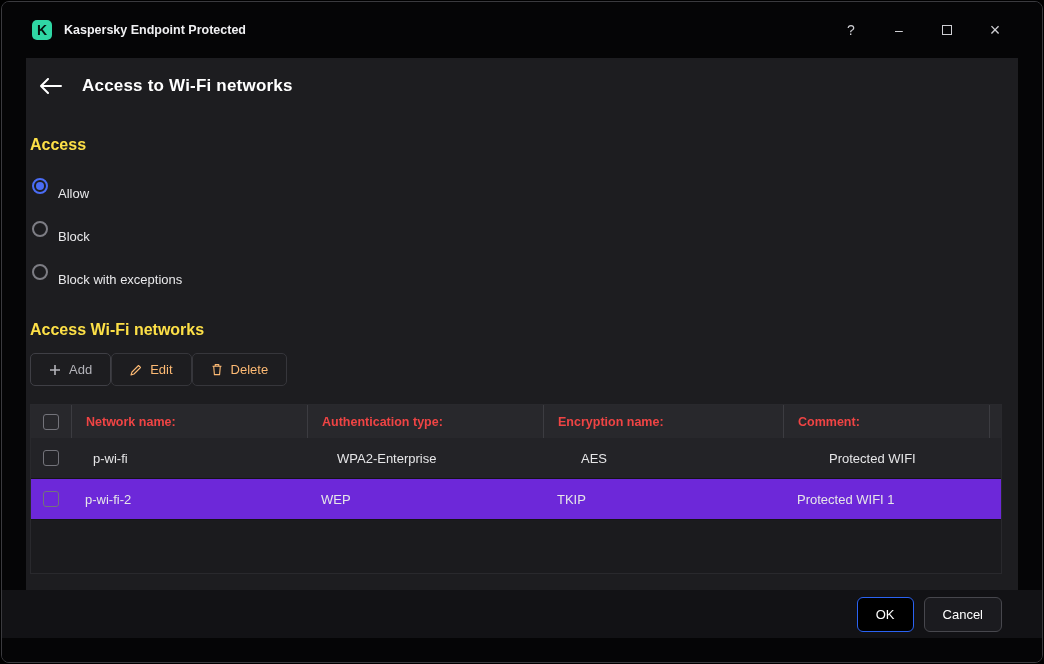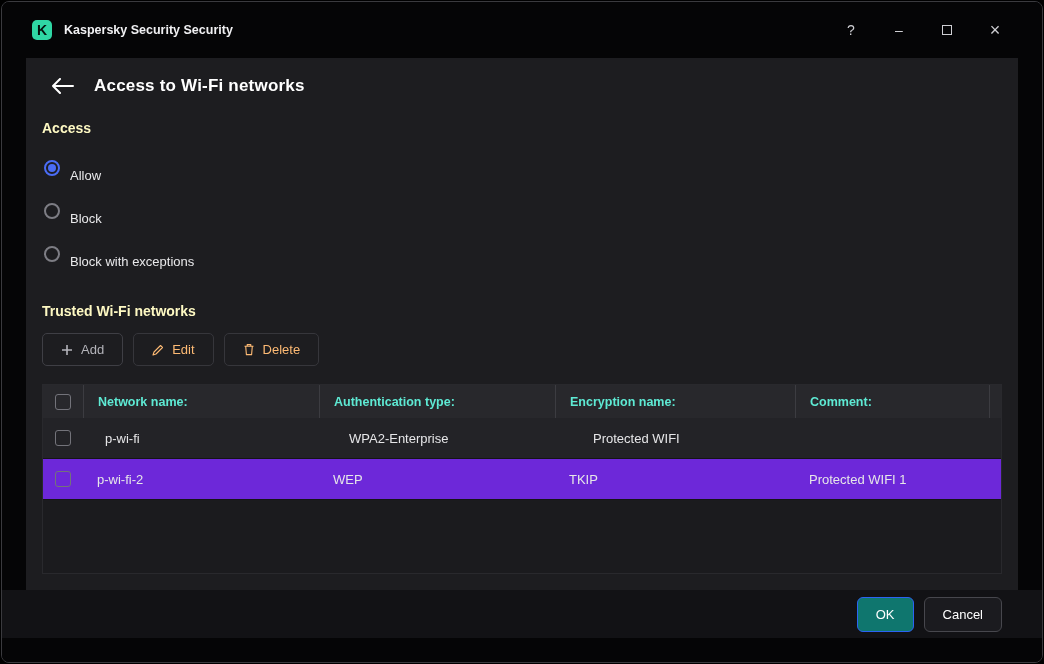--- a/index.html
+++ b/index.html
@@ -46,57 +46,57 @@
   .tb-btn.close { font-size: 18px; }
   .tb-btn.max span.maxbox {
     width: 10px; height: 10px; border: 1.4px solid #cfcfd3; display: inline-block;
   }
 
   
   .main {
     flex: 1 1 auto;
     margin: 0 24px;
     background: #1d1d20;
-    padding: 6px 16px 0 16px;
+    padding: 6px 16px 0 4px;
     display: flex; flex-direction: column;
     overflow: hidden;
   }
   .page-header {
     display: flex; align-items: center;
     padding: 10px 0 14px 10px;
   }
   .back-btn {
     background: none; border: none; cursor: pointer;
     width: 28px; height: 24px; display: flex; align-items: center;
     margin-right: 14px; padding: 0;
   }
   .page-title { font-size: 17px; font-weight: bold; color: #ffffff; letter-spacing: .2px; }
 
-  .section-label { font-size: 14px; font-weight: bold; color: #fef9c3; margin: 8px 0 10px 0; }
+  .section-label { font-size: 16px; font-weight: bold; color: #fde047; margin: 24px 0 10px 0; }
 
   .radio-group { margin-bottom: 14px; }
   .radio-row {
     display: flex; align-items: center;
     padding: 6px 0; cursor: pointer;
   }
   .radio {
     width: 16px; height: 16px; border-radius: 50%;
     border: 2px solid #7d7d84; margin: 0 10px 0 2px;
     position: relative; flex: 0 0 16px;
   }
   .radio.selected { border-color: #4a6cf5; }
   .radio.selected::after {
     content: ""; position: absolute; left: 2px; top: 2px;
     width: 8px; height: 8px; border-radius: 50%; background: #4a6cf5;
   }
   .radio-label { font-size: 13px; color: #e9e9eb; margin-top: 16px; }
 
   .trusted-label { margin-top: 14px; margin-bottom: 14px; }
 
-  .toolbar { display: flex; gap: 10px; margin-bottom: 18px; }
+  .toolbar { display: flex; margin-bottom: 18px; }
   .tool-btn {
     display: inline-flex; align-items: center; gap: 8px;
     background: transparent;
     border: 1px solid #3f3f45; border-radius: 5px;
     color: #b4b4ba; font-size: 13px;
     padding: 8px 18px; cursor: pointer;
     font-family: inherit;
   }
   .tool-btn.dim { color: #fdba74; border-color: #36363b; }
   .tool-btn svg { display: block; }
@@ -111,21 +111,21 @@
     min-height: 0;
   }
   .t-head {
     display: grid;
     grid-template-columns: 40px 236px 236px 240px 1fr 12px;
     background: #28282c;
     height: 33px;
   }
   .t-head .cell {
     display: flex; align-items: center;
-    font-size: 12.5px; font-weight: bold; color: #5eead4;
+    font-size: 12.5px; font-weight: bold; color: #ef4444;
     padding: 0 14px;
     border-left: 1px solid #3c3c41;
   }
   .t-head .cell:first-child { border-left: none; justify-content: center; padding: 0; }
   .t-row {
     display: grid;
     grid-template-columns: 40px 236px 236px 240px 1fr 12px;
     height: 41px;
     border-bottom: 1px solid #151517;
     cursor: pointer;
@@ -148,32 +148,32 @@
   .footer {
     flex: 0 0 48px; height: 48px;
     background: #121215;
     display: flex; align-items: center; justify-content: flex-end;
     padding-right: 40px; gap: 10px;
   }
   .btn {
     font-family: inherit; font-size: 13px;
     border-radius: 6px; padding: 9px 18px; cursor: pointer;
   }
-  .btn-primary { background: #0f766e; border: 1px solid #2b63f3; color: #ffffff; }
+  .btn-primary { background: #000000; border: 1px solid #2b63f3; color: #ffffff; }
   .btn-secondary { background: #1b1b1f; border: 1px solid #47474d; color: #ffffff; }
   .bottom-gap { flex: 0 0 24px; background: #050506; }
 </style>
 </head>
 <body>
 
 <div class="window">
 
   <div class="titlebar">
     <div class="logo">K</div>
-    <span class="app-title">Kaspersky Security Security</span>
+    <span class="app-title">Kaspersky Endpoint Protected</span>
     <div class="tb-spacer"></div>
     <button class="tb-btn">
       <span>?</span>
     </button>
     <button class="tb-btn">
       <span>–</span>
     </button>
     <button class="tb-btn max">
       <span class="maxbox"></span>
     </button>
@@ -203,21 +203,21 @@
       <div class="radio-row">
         <span class="radio"></span>
         <span class="radio-label">Block</span>
       </div>
       <div class="radio-row">
         <span class="radio"></span>
         <span class="radio-label">Block with exceptions</span>
       </div>
     </div>
 
-    <div class="section-label trusted-label">Trusted Wi-Fi networks</div>
+    <div class="section-label trusted-label">Access Wi-Fi networks</div>
 
     <div class="toolbar">
       <button class="tool-btn">
         <svg width="12" height="12" viewBox="0 0 12 12">
           <path d="M6 1 V11 M1 6 H11" stroke="currentColor" stroke-width="1.6" fill="none"></path>
         </svg>
         <span>Add</span>
       </button>
       <button class="tool-btn dim">
         <svg width="12" height="12" viewBox="0 0 12 12">
@@ -244,20 +244,21 @@
         <div class="cell">Comment:</div>
         <div class="cell"></div>
       </div>
 
       <div class="t-row alt1">
         <div class="cell">
             <span class="checkbox"></span>
           </div>
         <div class="cell">p-wi-fi</div>
         <div class="cell">WPA2-Enterprise</div>
+        <div class="cell">AES</div>
         <div class="cell">Protected WIFI</div>
         <div class="cell"></div>
       </div>
 
       <div class="t-row alt2">
         <div class="cell">
             <span class="checkbox"></span>
           </div>
         <div class="cell">p-wi-fi-2</div>
         <div class="cell">WEP</div>

